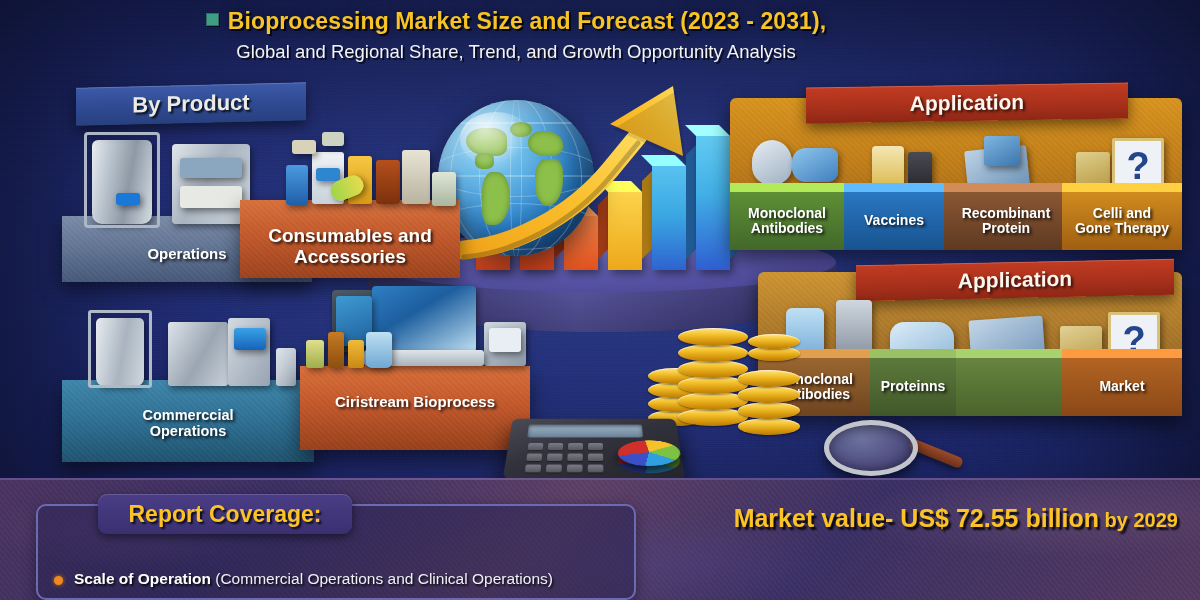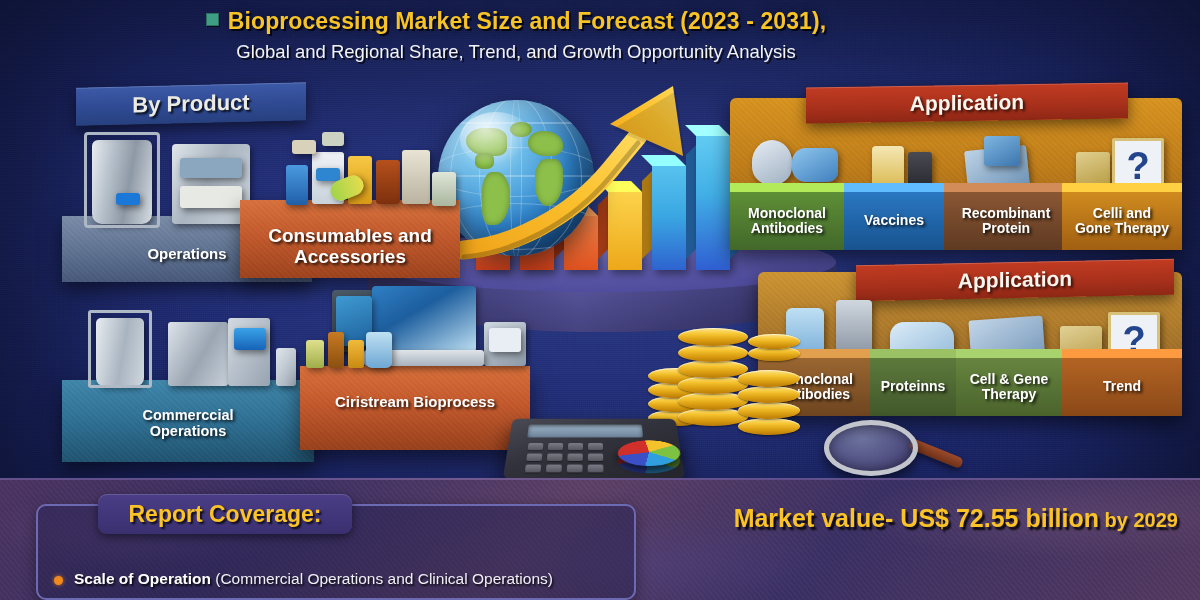--- a/index.html
+++ b/index.html
@@ -408,27 +408,25 @@
 Antibodies</span>
     </div>
     <div class="app-seg" style="left:112px;width:86px;">
       <div class="s-face" style="background:linear-gradient(180deg,#5d7a3c,#41572a);"></div>
       <div class="s-top" style="background:#7b9b51;"></div>
       <span style="white-space:pre-line;">Proteinns</span>
     </div>
     <div class="app-seg" style="left:198px;width:106px;">
       <div class="s-face" style="background:linear-gradient(180deg,#67853f,#4a632c);"></div>
       <div class="s-top" style="background:#86a857;"></div>
-      <span style="white-space:pre-line;">Cell &amp; Gene
-Therapy</span>
     </div>
     <div class="app-seg" style="left:304px;width:120px;">
       <div class="s-face" style="background:linear-gradient(180deg,#b36423,#8a4817);"></div>
       <div class="s-top" style="background:#cb7c33;"></div>
-      <span style="white-space:pre-line;">Trend</span>
+      <span style="white-space:pre-line;">Market</span>
     </div>
   </div>
 
   <div class="coin-stack" style="left:648px;top:348px;width:58px;height:80px;">
     <div class="coin" style="left:0;top:62px;width:56px;height:16px;"></div>
     <div class="coin" style="left:0;top:48px;width:56px;height:16px;"></div>
     <div class="coin" style="left:0;top:34px;width:56px;height:16px;"></div>
     <div class="coin" style="left:0;top:20px;width:56px;height:16px;"></div>
   </div>
   <div class="coin-stack" style="left:678px;top:320px;width:72px;height:110px;">

